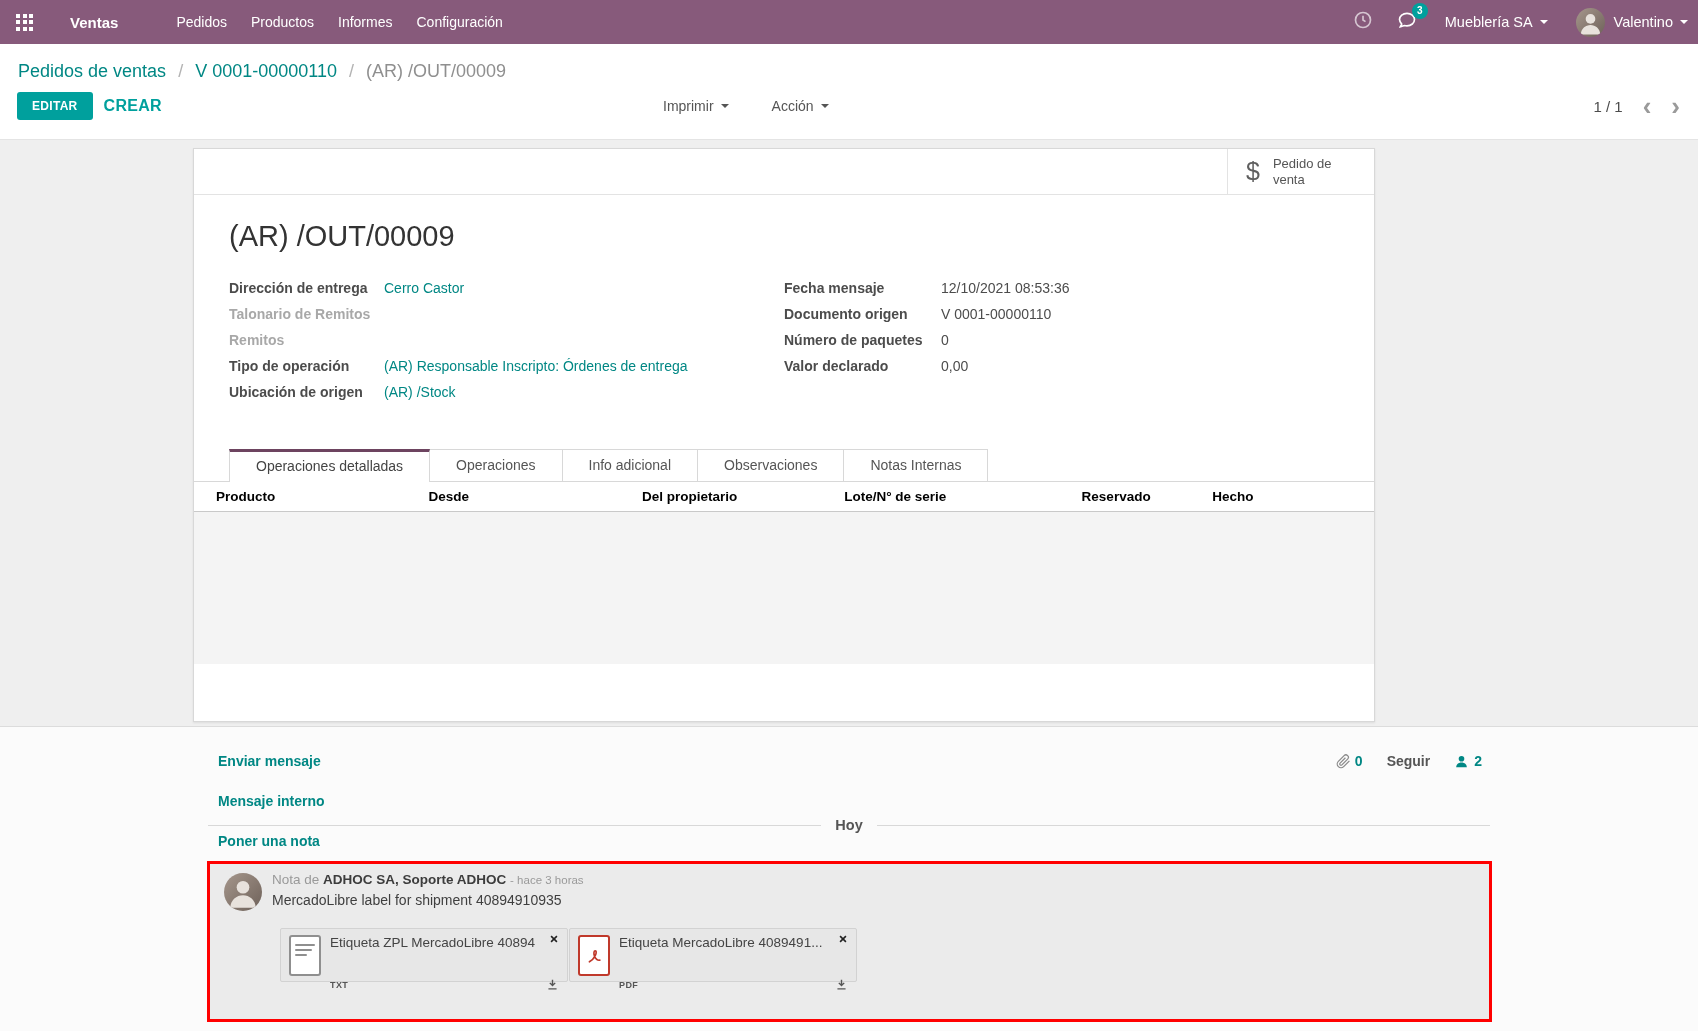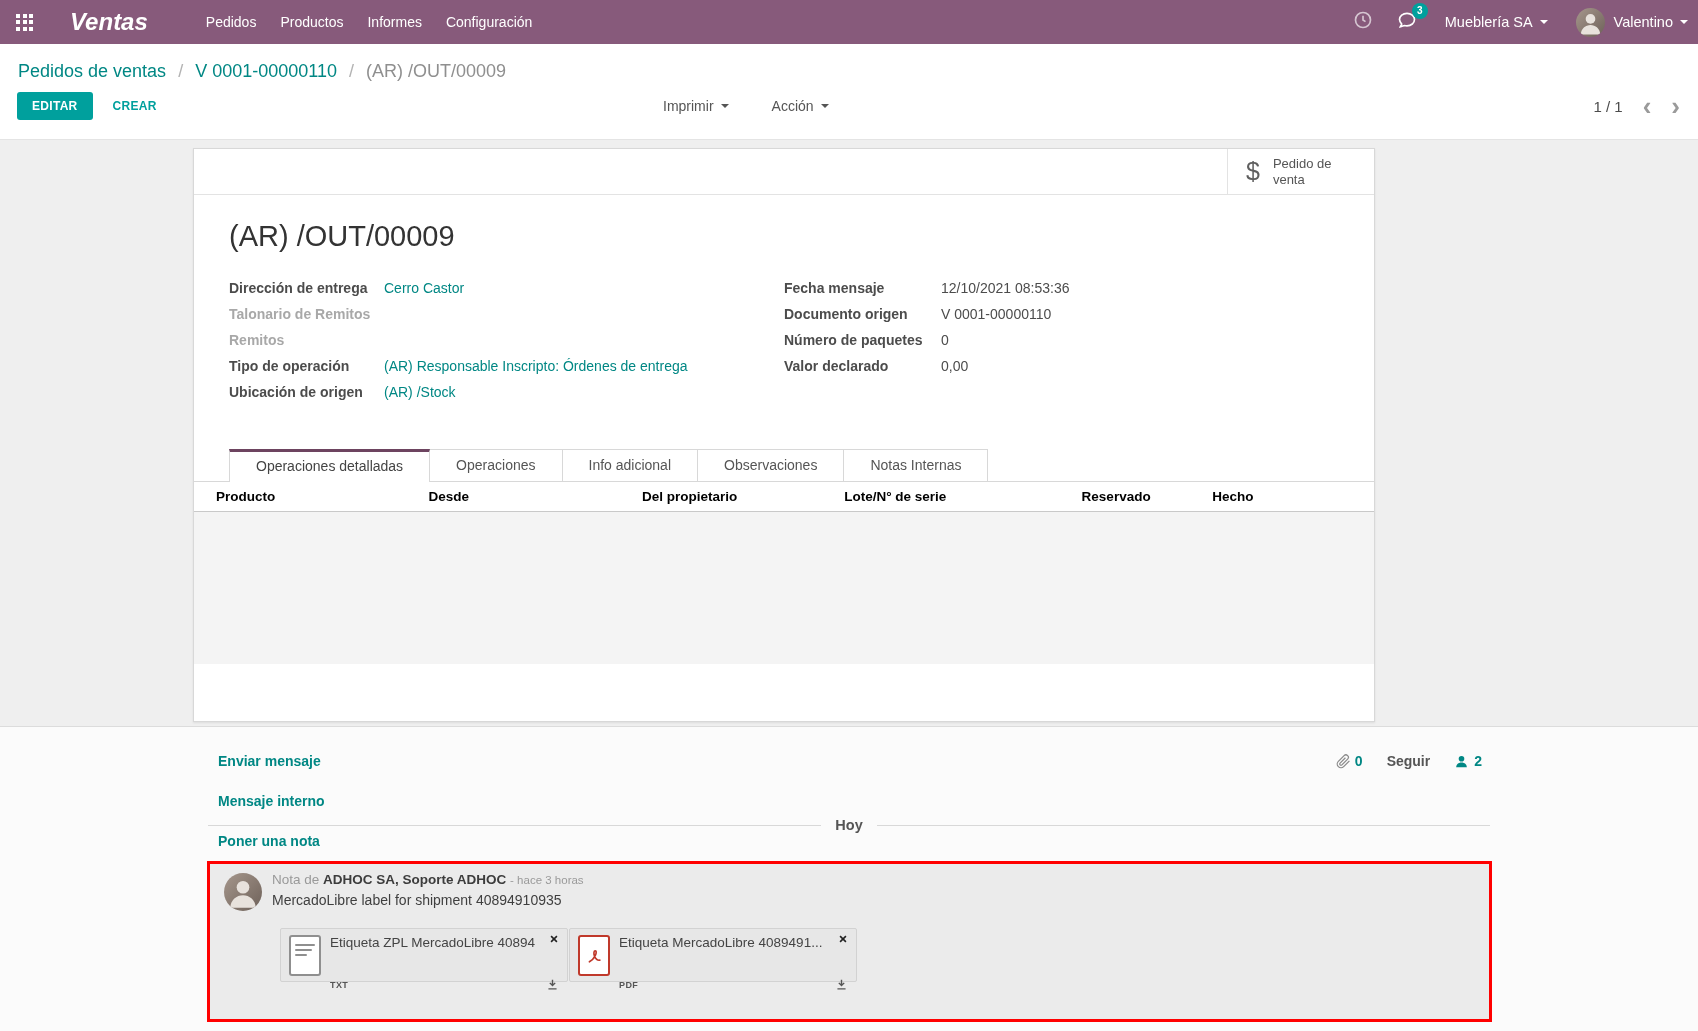--- a/index.html
+++ b/index.html
@@ -6,21 +6,21 @@
   html,body { width:1698px; height:1031px; }
   body { font-family:"Liberation Sans", sans-serif; background:#fbfbfb; color:#4c4c4c; }
   .screen { position:relative; width:1698px; height:1031px; overflow:hidden; background:#fbfbfb; }
 
   
   .navbar { position:absolute; top:0; left:0; right:0; height:44px;
             background:var(--navbar-bg,#875A7B); display:flex; align-items:center; color:#fff; }
   .apps-icon { margin-left:16px; display:grid; grid-template-columns:repeat(3,4px);
                grid-template-rows:repeat(3,4px); gap:2.5px; cursor:pointer; }
   .apps-icon i { background:#fff; display:block; }
-  .brand { font-size:24px; font-weight:bold; margin-left:37px; cursor:pointer;font-style:italic; }
+  .brand { font-size:15px; font-weight:bold; margin-left:37px; cursor:pointer; }
   .nav-menu { display:flex; margin-left:46px; }
   .nav-item { font-size:14px; padding:0 12px; line-height:44px; cursor:pointer; }
   .systray { margin-left:auto; display:flex; align-items:center; margin-right:10px; }
   .tray-icon { width:20px; height:20px; cursor:pointer; }
   .clock-wrap { margin-right:24px; opacity:.65; }
   .chat-wrap { position:relative; margin-right:28px; }
   .badge { position:absolute; top:-7px; right:-11px; background:var(--accent,#00A09D); color:#fff;
            font-size:10px; font-weight:bold; border-radius:50%; width:16px; height:16px;
            line-height:16px; text-align:center; }
   .company, .username { font-size:14.5px; cursor:pointer; display:flex; align-items:center; }
@@ -33,21 +33,21 @@
   .cp { position:absolute; top:44px; left:0; right:0; height:96px; background:#fff;
         border-bottom:1px solid #e4e4e4; }
   .breadcrumb { padding:17px 0 0 18px; font-size:18px; white-space:nowrap; }
   .crumb-link { color:var(--link,#008784); cursor:pointer; }
   .crumb-sep { color:#b3b3b3; margin:0 7px; }
   .crumb-current { color:#8f8f8f; }
   .cp-row { position:relative; display:flex; align-items:center; margin:10px 18px 0 17px; height:28px; }
   .btn-edit { background:var(--accent,#00A09D); color:#fff; border:none; font-size:12px; font-weight:bold;
               padding:7px 15px; border-radius:3px; letter-spacing:.3px; cursor:pointer;
               font-family:"Liberation Sans", sans-serif; }
-  .btn-create { color:var(--accent,#00A09D); font-size:12px; font-weight:bold; margin-left:20px;
+  .btn-create { color:var(--accent,#00A09D); font-size:16px; font-weight:bold; margin-left:11px;
                 letter-spacing:.3px; cursor:pointer; }
   .cp-dropdowns { position:absolute; left:646px; display:flex; gap:43px; font-size:14px; color:#555; }
   .dd { display:flex; align-items:center; cursor:pointer; }
   .pager { position:absolute; right:0; display:flex; align-items:center; gap:20px; }
   .pager-count { font-size:15px; color:#4c4c4c; }
   .pager-arrow { font-size:26px; color:#9a9a9a; font-weight:bold; line-height:20px; cursor:pointer; }
 
   
   .content { position:absolute; top:140px; left:0; right:0; height:587px; background:#efefef;
              border-bottom:1px solid #dcdcdc; }

